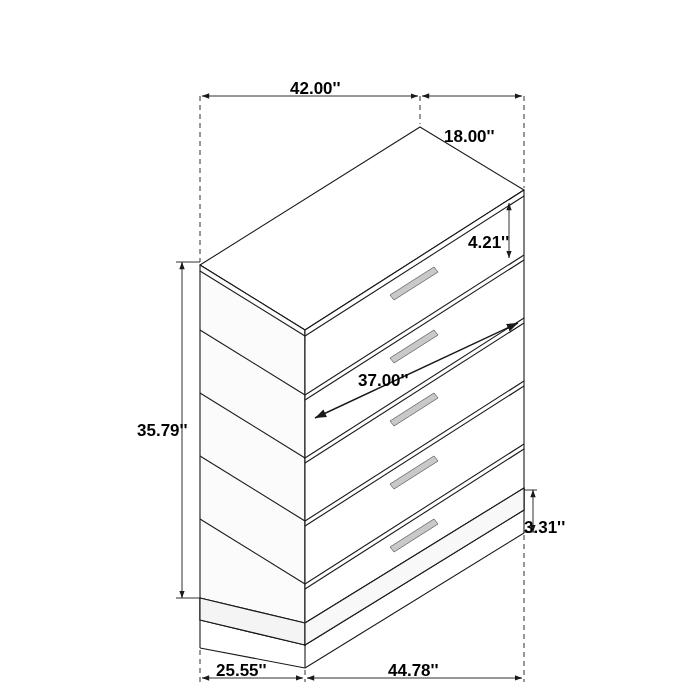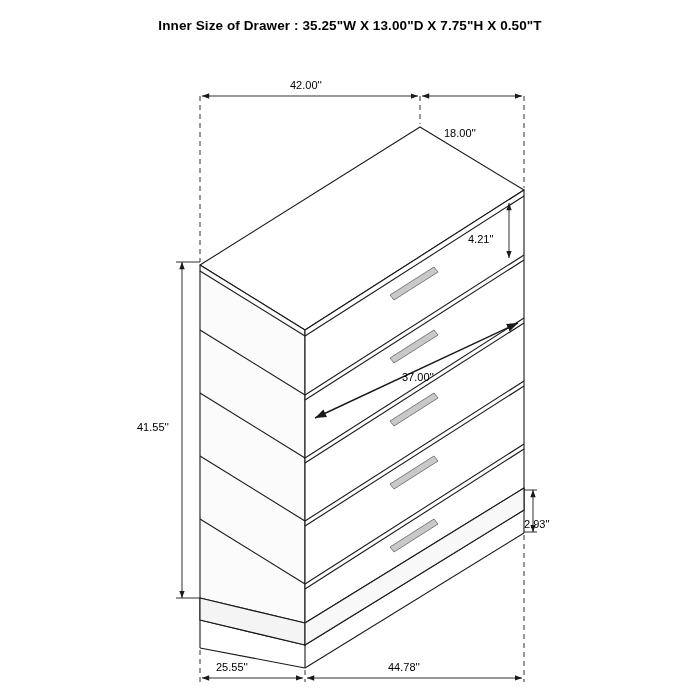--- a/index.html
+++ b/index.html
@@ -30,32 +30,31 @@
     letter-spacing: 0.1px;
     color: #000;
   }
   svg#drawing {
     position: absolute;
     top: 0;
     left: 0;
   }
   .dimlabel {
     position: absolute;
-    font-size: 11px;
-    font-weight: normal;
+    font-size: 17px;
+    font-weight: bold;
     color: #000;
     white-space: nowrap;
   }
 </style>
 </head>
 <body>
 
 <div id="stage">
 
-  <div id="title">Inner Size of Drawer : 35.25"W X 13.00"D X 7.75"H X 0.50"T</div>
 
   <svg id="drawing" width="700" height="700" viewBox="0 0 700 700">
     <defs>
       <marker id="arrHead" markerWidth="9" markerHeight="9" refX="8" refY="3" orient="auto" markerUnits="strokeWidth">
         <path d="M0,0 L8,3 L0,6 z" fill="#1a1a1a"></path>
       </marker>
       <marker id="arrTail" markerWidth="9" markerHeight="9" refX="0" refY="3" orient="auto" markerUnits="strokeWidth">
         <path d="M8,0 L0,3 L8,6 z" fill="#1a1a1a"></path>
       </marker>
     </defs>
@@ -147,23 +146,23 @@
       <line x1="307" y1="678" x2="522" y2="678" marker-start="url(#arrTail)" marker-end="url(#arrHead)"></line>
     </g>
   </svg>
 
   <div class="dimlabel" style="left:290px; top:79px;">42.00''</div>
 
   <div class="dimlabel" style="left:444px; top:79px;margin-top:48px;">18.00''</div>
 
   <div class="dimlabel" style="left:468px; top:233px;">4.21''</div>
 
-  <div class="dimlabel" style="left:137px; top:421px;">41.55''</div>
+  <div class="dimlabel" style="left:137px; top:421px;">35.79''</div>
 
-  <div class="dimlabel" style="left:358px; top:371px;margin-left:44px;">37.00''</div>
+  <div class="dimlabel" style="left:358px; top:371px;">37.00''</div>
 
-  <div class="dimlabel" style="left:524px; top:518px;">2.93''</div>
+  <div class="dimlabel" style="left:524px; top:518px;">3.31''</div>
 
   <div class="dimlabel" style="left:216px; top:661px;">25.55''</div>
 
   <div class="dimlabel" style="left:388px; top:661px;">44.78''</div>
 
 </div>
 
 </body></html>

